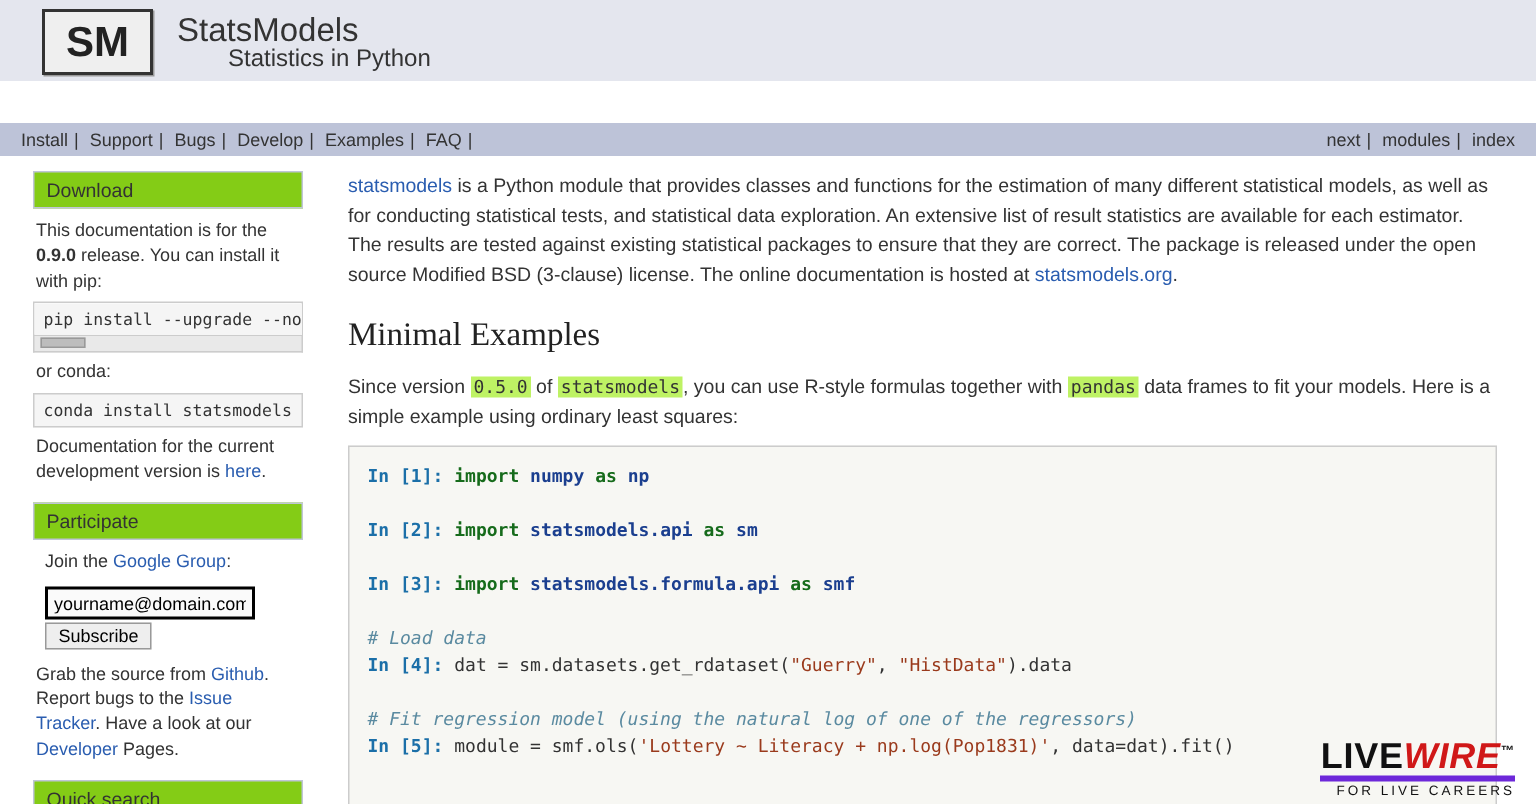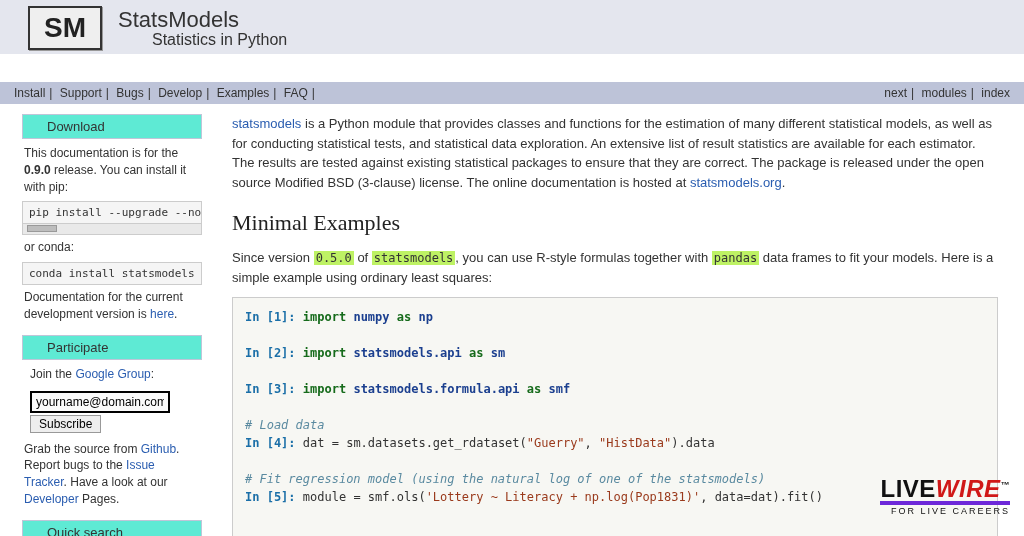--- a/index.html
+++ b/index.html
@@ -64,23 +64,23 @@
   .page {
     display: flex;
     align-items: flex-start;
     padding: 10px 16px 0 22px;
     gap: 30px;
   }
 
   
   .sidebar { width: 180px; flex-shrink: 0; font-size: 12px; color: #333; }
   .side-h {
-    background: #5eead4;
+    background: #84cc16;
     border: 1px solid #bfc5d8;
-    padding: 4px 24px;
+    padding: 4px 8px;
     font-size: 13px;
     color: #333;
     margin-bottom: 6px;
     margin-top: 12px;
   }
   .side-h:first-child { margin-top: 0; }
   .sidebar p { margin: 4px 2px 6px 2px; line-height: 1.4; }
   .code-small {
     font-family: Menlo, Consolas, monospace;
     font-size: 11px;
@@ -162,21 +162,21 @@
   }
   .cb-in { color: #1b6fa8; font-weight: bold; }
   .cb-kw { color: #166b1b; font-weight: bold; }
   .cb-mod { color: #1b3f8f; font-weight: bold; }
   .cb-str { color: #9a3a1c; }
   .cb-cmt { color: #5a8aa0; font-style: italic; }
   .cb-plain { color: #333; }
 
   
   .watermark {
-    position: absolute; right: 14px; bottom: 20px;
+    position: absolute; right: 14px; bottom: 4px;
     text-align: right; line-height: 1;
   }
   .watermark .lw-main { font-family: Arial, sans-serif; font-weight: bold; font-size: 24px; letter-spacing: 0.5px; }
   .watermark .lw-main .black { color: #111; }
   .watermark .lw-main .red { color: #d01818; font-style: italic; }
   .watermark .lw-sub { font-size: 9px; letter-spacing: 2px; color: #111; border-top: 4px solid #6d28d9; padding-top: 2px; }
   .watermark .tm { font-size: 9px; vertical-align: super; color: #111; }
 </style>
 </head>
 <body>
@@ -252,21 +252,21 @@
 
     <div class="codeblock"><span class="cb-in">In [1]:</span> <span class="cb-kw">import</span> <span class="cb-mod">numpy</span> <span class="cb-kw">as</span> <span class="cb-mod">np</span>
 
 <span class="cb-in">In [2]:</span> <span class="cb-kw">import</span> <span class="cb-mod">statsmodels.api</span> <span class="cb-kw">as</span> <span class="cb-mod">sm</span>
 
 <span class="cb-in">In [3]:</span> <span class="cb-kw">import</span> <span class="cb-mod">statsmodels.formula.api</span> <span class="cb-kw">as</span> <span class="cb-mod">smf</span>
 
 <span class="cb-cmt"># Load data</span>
 <span class="cb-in">In [4]:</span> <span class="cb-plain">dat = sm.datasets.get_rdataset(</span><span class="cb-str">"Guerry"</span><span class="cb-plain">, </span><span class="cb-str">"HistData"</span><span class="cb-plain">).data</span>
 
-<span class="cb-cmt"># Fit regression model (using the natural log of one of the statsmodels)</span>
+<span class="cb-cmt"># Fit regression model (using the natural log of one of the regressors)</span>
 <span class="cb-in">In [5]:</span> <span class="cb-plain">module = smf.ols(</span><span class="cb-str">'Lottery ~ Literacy + np.log(Pop1831)'</span><span class="cb-plain">, data=dat).fit()</span>
 
 
  </div>
   </div>
 </div>
 
 <div class="watermark">
   <div class="lw-main">
     <span class="black">LIVE</span><span class="red">WIRE</span><span class="tm">™</span>

